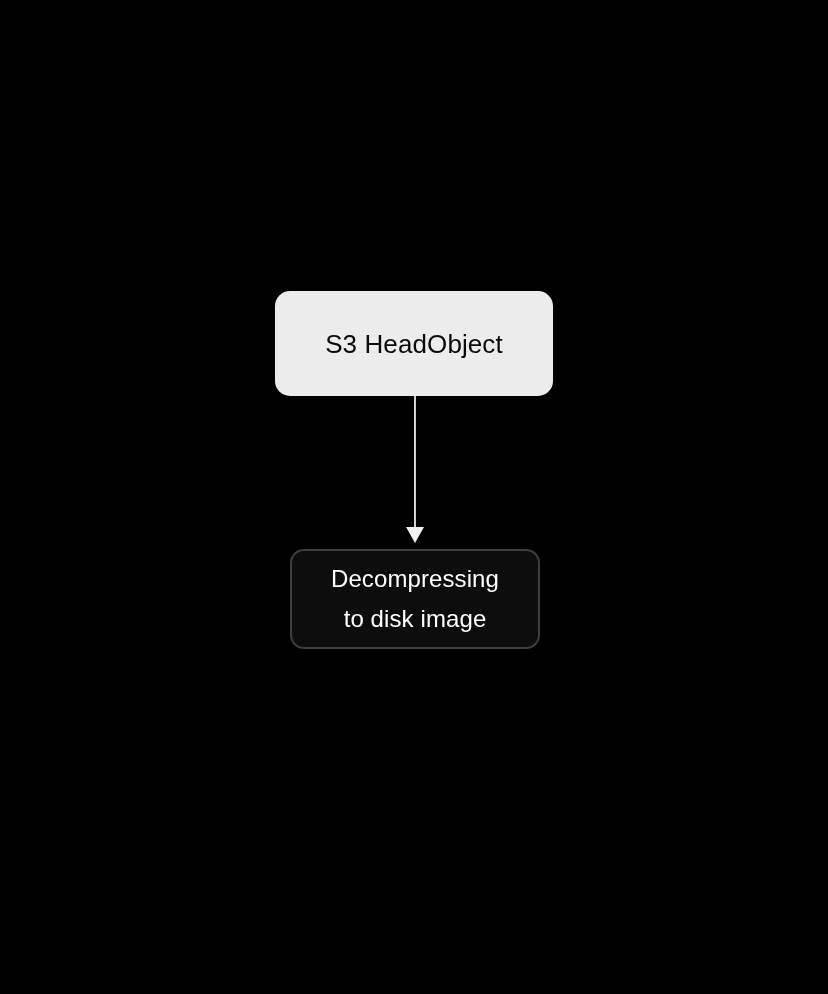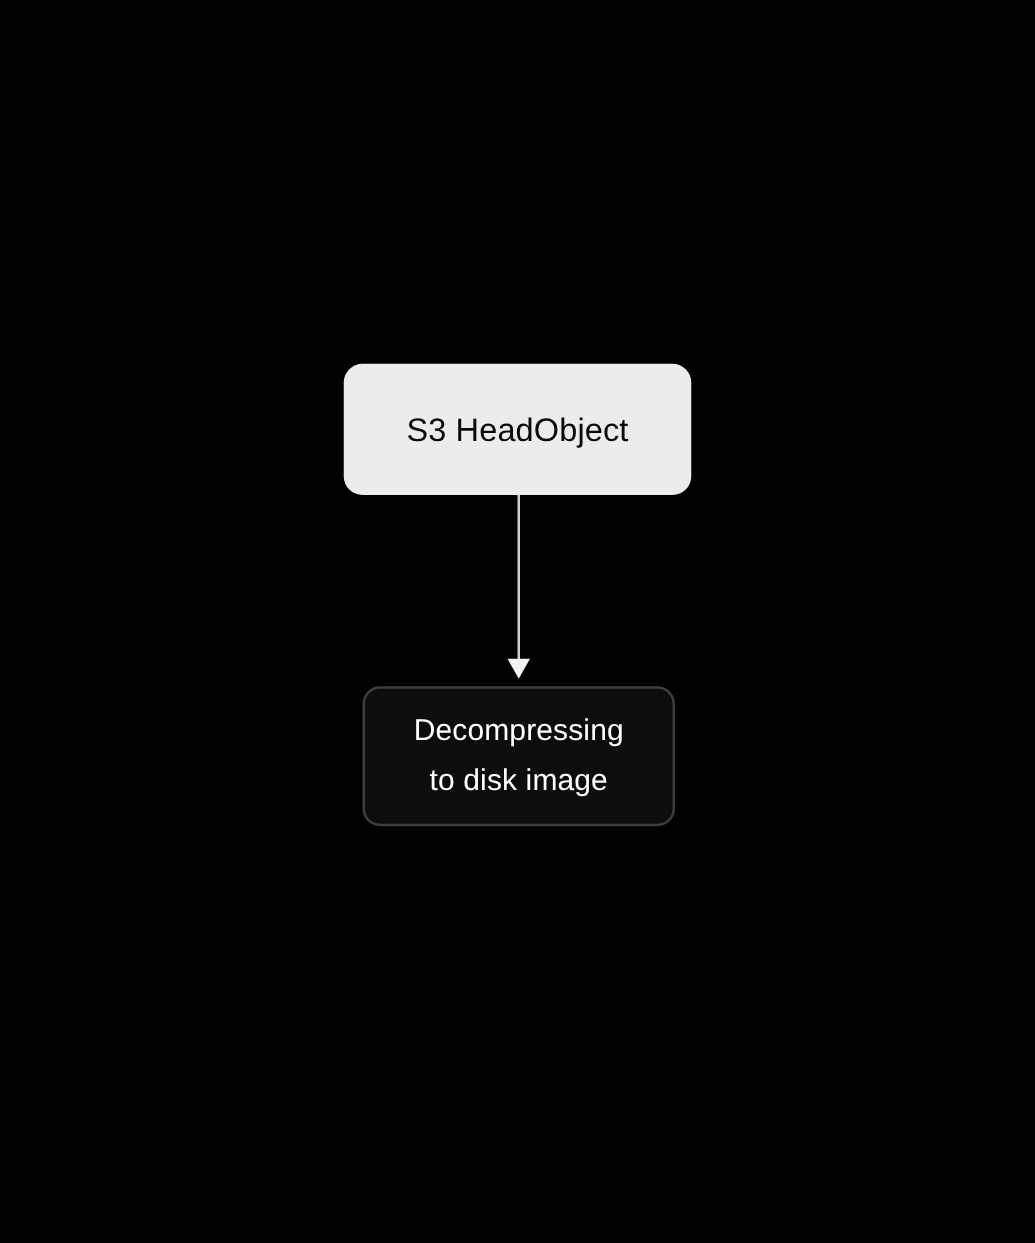--- a/index.html
+++ b/index.html
@@ -51,21 +51,21 @@
     font-size: 26px;
     line-height: 34px;
     letter-spacing: 0.1px;
     font-weight: 400;
   }
 
   .node-current {
     left: 290px;
     top: 549px;
     width: 250px;
-    height: 112px;
+    height: 100px;
     background: #0d0d0d;
     border: 2px solid #3e3e3e;
     border-radius: 14px;
   }
   .node-current .node-label {
     color: #ffffff;
     font-size: 24px;
     line-height: 40px;
     letter-spacing: 0.1px;
     font-weight: 400;

